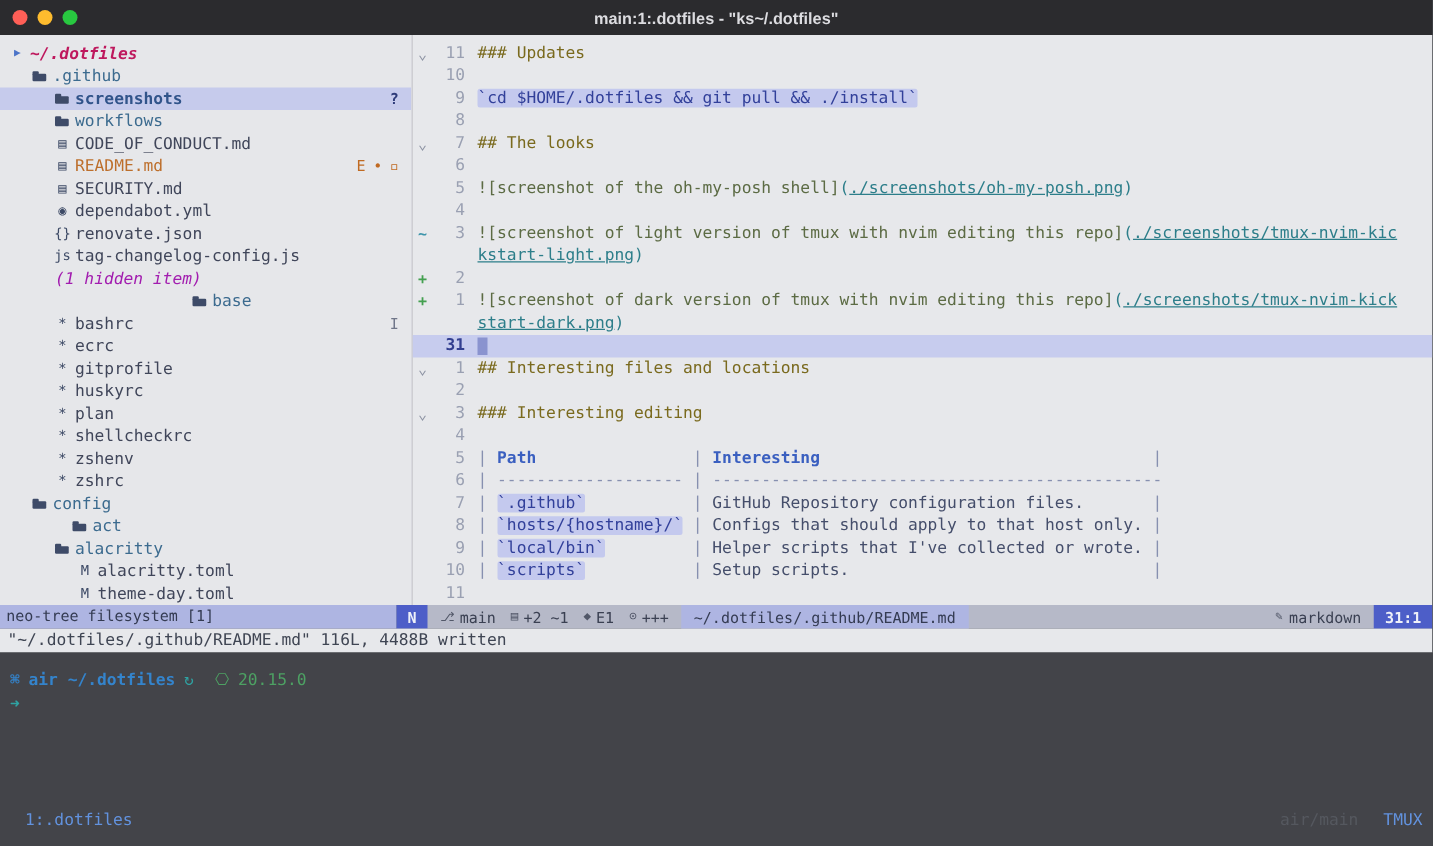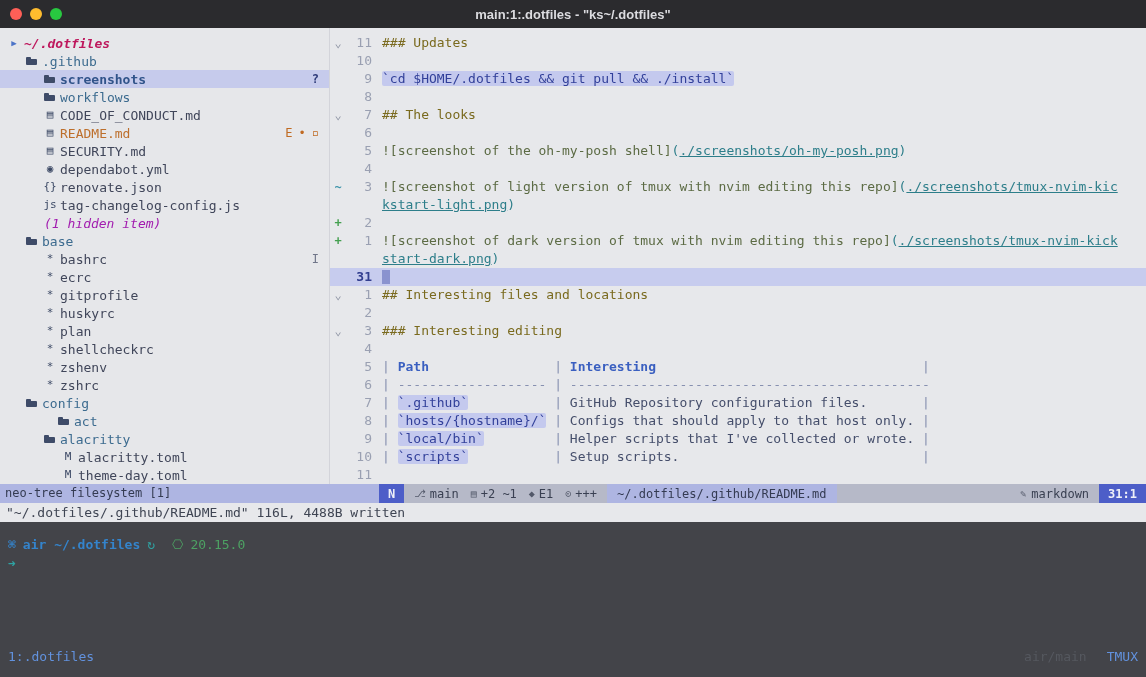--- a/index.html
+++ b/index.html
@@ -45,40 +45,40 @@
   .sg-alt{color:#5c6b44;}
   .sg-url{color:#2d7e8a;}
   .sg-urlu{color:#2d7e8a;text-decoration:underline;}
   .sg-pipe{color:#8790b0;}
   .sg-th{color:#3a5fc0;font-weight:bold;}
   .sg-td{color:#454e6b;}
   .sg-plain{color:#454e6b;}
   .cursorblock{display:inline-block;width:8px;height:14px;background:#8a93cf;margin-top:2px;}
   
   .statusline{height:19px;flex:none;display:flex;font-size:12px;}
-  .sl-left{width:379px;flex:none;background:#aeb5e2;color:#343b52;line-height:19px;padding-left:5px;box-sizing:border-box;}
+  .sl-left{width:317px;flex:none;background:#aeb5e2;color:#343b52;line-height:19px;padding-left:5px;box-sizing:border-box;}
   .sl-right{flex:1;display:flex;align-items:stretch;background:#b6b9c8;color:#3a4052;overflow:hidden;}
   .chip{background:#4d5ec8;color:#eef0f8;font-weight:bold;display:flex;align-items:center;padding:0 9px;}
   .slsegs{display:flex;align-items:center;gap:12px;padding:0 10px;}
   .slseg{display:flex;align-items:center;gap:4px;}
   .slicon{font-size:10px;opacity:.8;}
   .pathchip{background:#aeb5e2;color:#343b52;display:flex;align-items:center;padding:0 10px;}
   .spacer{flex:1;}
   .ftseg{display:flex;align-items:center;gap:5px;padding:0 10px;}
   
   .cmdline{height:19px;flex:none;background:#e7e8eb;color:#3f4553;font-size:13px;line-height:19px;padding-left:6px;white-space:pre;}
   
   .terminal{flex:1;background:#434449;position:relative;padding:14px 8px 0;box-sizing:border-box;font-size:13px;overflow:hidden;}
   .promptline{height:18px;line-height:18px;display:flex;align-items:center;gap:7px;white-space:pre;}
   .pc-pblue{color:#3484cc;font-weight:bold;}
   .pc-pteal{color:#2fa3a3;}
   .pc-pgreen{color:#4da163;}
   .nodegap{margin-left:10px;}
   .contline{height:18px;line-height:18px;color:#2fa3a3;font-weight:bold;margin-top:1px;}
-  .tmuxbar{position:absolute;left:0;right:0;bottom:11px;height:18px;line-height:18px;display:flex;padding:0 8px;}
+  .tmuxbar{position:absolute;left:12px;right:0;bottom:11px;height:18px;line-height:18px;display:flex;padding:0 8px;}
   .tmux-left{color:#6292de;}
   .tmux-right{margin-left:auto;display:flex;gap:20px;}
   .tmux-session{color:#55585f;}
   .tmux-label{color:#6292de;}
 </style>
 </head>
 <body>
 
 <div class="window">
   <div class="titlebar">
@@ -96,21 +96,21 @@
         <div class="trow" style="padding-left: 24px;"><span class="ticon folderic"></span><span class="tlabel st-dir">.github</span></div>
         <div class="trow sel" style="padding-left: 42px;"><span class="ticon folderic"></span><span class="tlabel st-dir">screenshots</span><span class="tbadges"><span class="bc-navy">?</span></span></div>
         <div class="trow" style="padding-left: 42px;"><span class="ticon folderic"></span><span class="tlabel st-dir">workflows</span></div>
         <div class="trow" style="padding-left: 42px;"><span class="ticon">▤</span><span class="tlabel st-file">CODE_OF_CONDUCT.md</span></div>
         <div class="trow" style="padding-left: 42px;"><span class="ticon">▤</span><span class="tlabel st-readme">README.md</span><span class="tbadges"><span class="bc-orange">E</span><span class="bc-orange">•</span><span class="bc-orange">▫</span></span></div>
         <div class="trow" style="padding-left: 42px;"><span class="ticon">▤</span><span class="tlabel st-file">SECURITY.md</span></div>
         <div class="trow" style="padding-left: 42px;"><span class="ticon">◉</span><span class="tlabel st-file">dependabot.yml</span></div>
         <div class="trow" style="padding-left: 42px;"><span class="ticon">{}</span><span class="tlabel st-file">renovate.json</span></div>
         <div class="trow" style="padding-left: 42px;"><span class="ticon">js</span><span class="tlabel st-file">tag-changelog-config.js</span></div>
         <div class="trow" style="padding-left: 42px;"><span class="tlabel st-hidden">(1 hidden item)</span></div>
-        <div class="trow" style="padding-left: 24px;"><span class="ticon folderic"></span><span class="tlabel st-dir">base</span></div>
+        <div class="trow" style="padding-left: 24px; justify-content: center;"><span class="ticon folderic"></span><span class="tlabel st-dir">base</span></div>
         <div class="trow" style="padding-left: 42px;"><span class="ticon">*</span><span class="tlabel st-file">bashrc</span><span class="tbadges"><span class="bc-dim">I</span></span></div>
         <div class="trow" style="padding-left: 42px;"><span class="ticon">*</span><span class="tlabel st-file">ecrc</span></div>
         <div class="trow" style="padding-left: 42px;"><span class="ticon">*</span><span class="tlabel st-file">gitprofile</span></div>
         <div class="trow" style="padding-left: 42px;"><span class="ticon">*</span><span class="tlabel st-file">huskyrc</span></div>
         <div class="trow" style="padding-left: 42px;"><span class="ticon">*</span><span class="tlabel st-file">plan</span></div>
         <div class="trow" style="padding-left: 42px;"><span class="ticon">*</span><span class="tlabel st-file">shellcheckrc</span></div>
         <div class="trow" style="padding-left: 42px;"><span class="ticon">*</span><span class="tlabel st-file">zshenv</span></div>
         <div class="trow" style="padding-left: 42px;"><span class="ticon">*</span><span class="tlabel st-file">zshrc</span></div>
         <div class="trow" style="padding-left: 24px;"><span class="ticon folderic"></span><span class="tlabel st-dir">config</span></div>
         <div class="trow" style="padding-left: 56px;"><span class="ticon folderic"></span><span class="tlabel st-dir">act</span></div>

